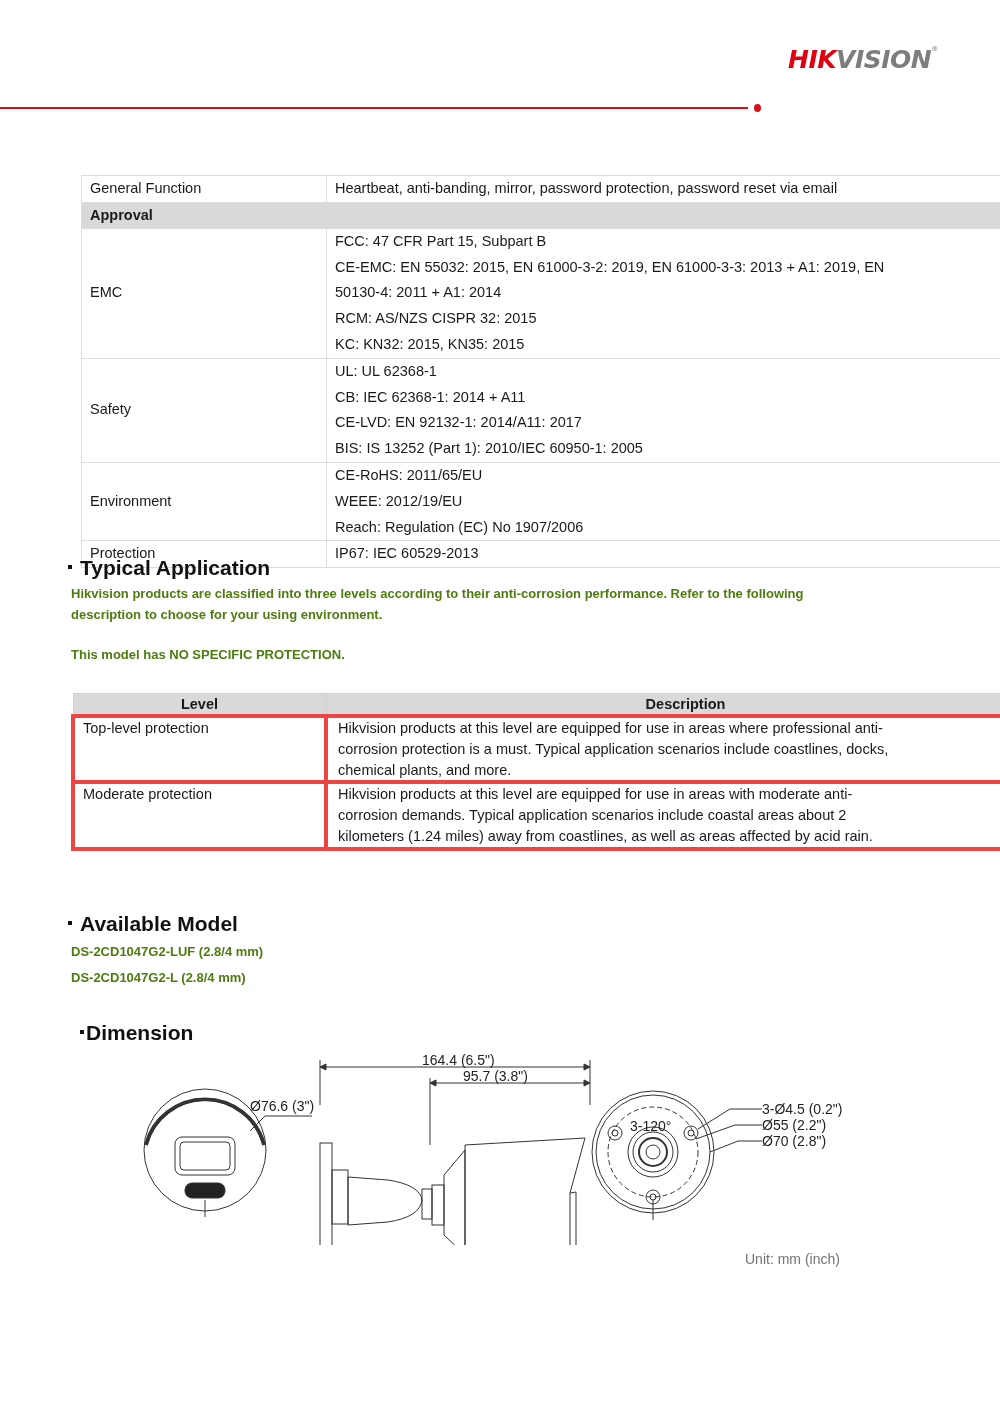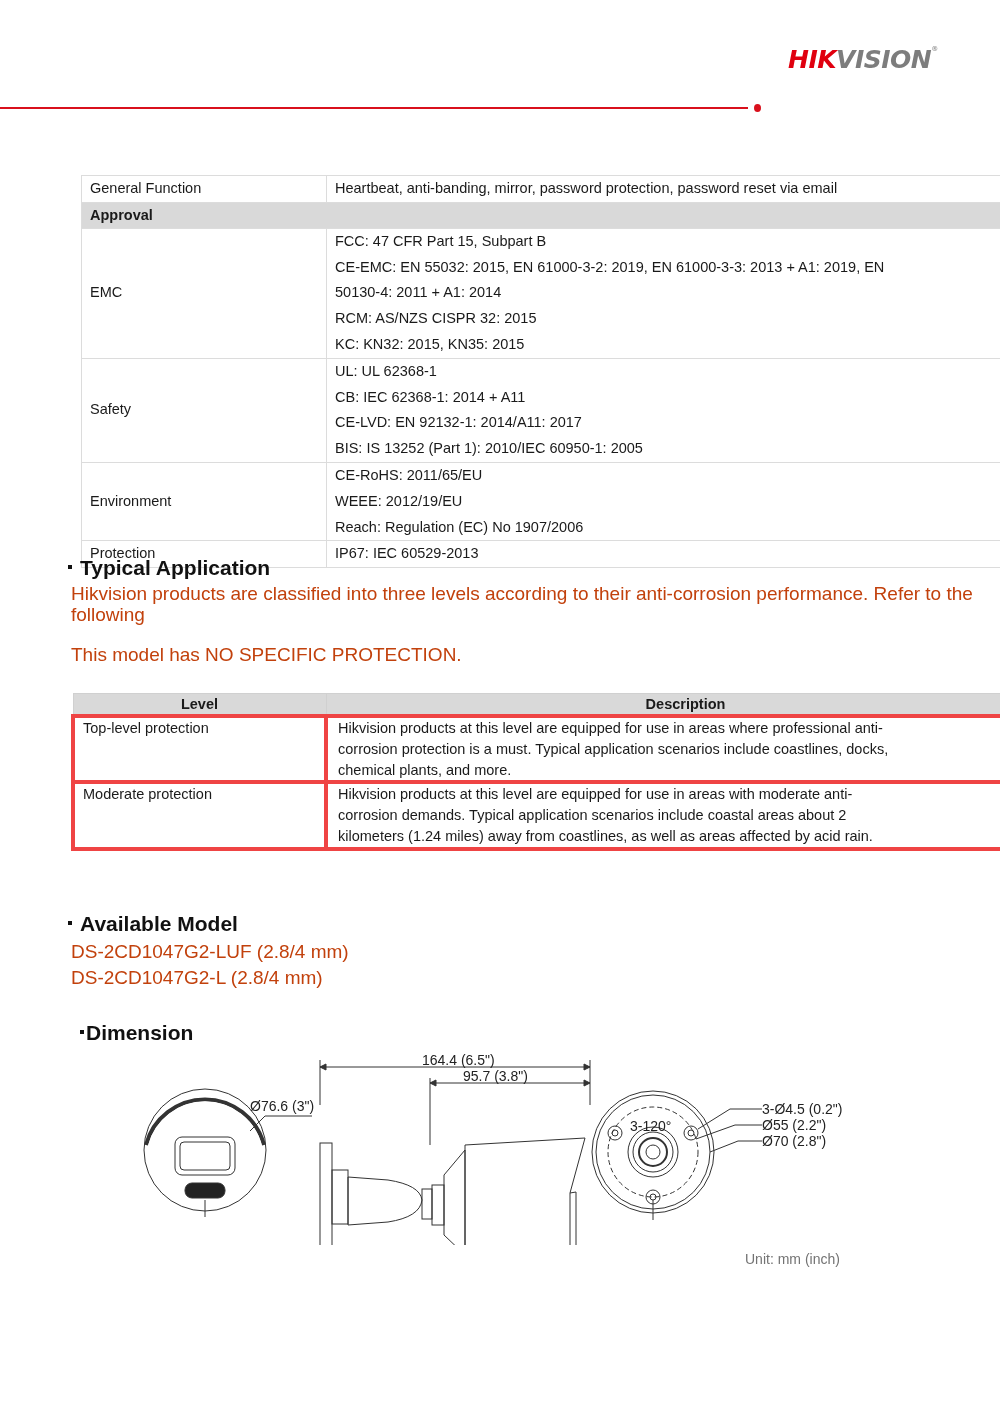--- a/index.html
+++ b/index.html
@@ -15,21 +15,21 @@
 
   table { border-collapse:collapse; font-size:14.5px; }
   .spec { position:absolute; left:81px; top:134px; width:938px;margin-top:41px; }
   .spec td { border:1px solid #dcdcdc; padding:0 8px; vertical-align:middle; line-height:25.8px; }
   .spec td.k { width:228px; }
   .spec tr.section td { background:#d9d9d9; font-weight:bold; line-height:25px; }
   .spec .line { display:block; }
 
   .sec-title { position:absolute; font-weight:bold; font-size:21px; color:#111; }
   .sec-title .sq { display:inline-block; width:4px; height:4px; background:#111; vertical-align:middle; margin-right:8px; position:relative; top:-2px; }
-  .para { position:absolute; font-size:19px; line-height:21px; color:#c2410c; }
+  .para { position:absolute; font-size:13px; line-height:21px; color:#4d7c0f;font-weight:bold; }
 
   .levels { position:absolute; left:71px; top:693px; width:976px; }
   .levels th { background:#d9d9d9; font-weight:bold; border:1px solid #d0d0d0; line-height:20px; padding:0; }
   .levels td { border:4px solid #ef4444; vertical-align:top; line-height:20.8px; padding:0 8px; }
   .levels td.lv { width:233px; }
   .levels td.desc { padding-left:10px; }
 
   .dim-svg { position:absolute; left:130px; top:1045px; }
   .unit { position:absolute; left:745px; top:1251px; font-size:14px; color:#737373; }
 </style>
@@ -87,20 +87,21 @@
         </td>
       </tr>
     </tbody>
   </table>
 
 <div class="sec-title" style="left:68px; top:556px;">
   <span class="sq"></span><span>Typical Application</span>
 </div>
 <div class="para" style="left:71px; top:583px;">
   <div>Hikvision products are classified into three levels according to their anti-corrosion performance. Refer to the following</div>
+  <div>description to choose for your using environment.</div>
 </div>
 <div class="para" style="left:71px; top:644px;">This model has NO SPECIFIC PROTECTION.</div>
 
 <table class="levels" id="levels-table">
   <thead>
     <tr>
       <th>Level</th>
       <th>Description</th>
     </tr>
   </thead>

